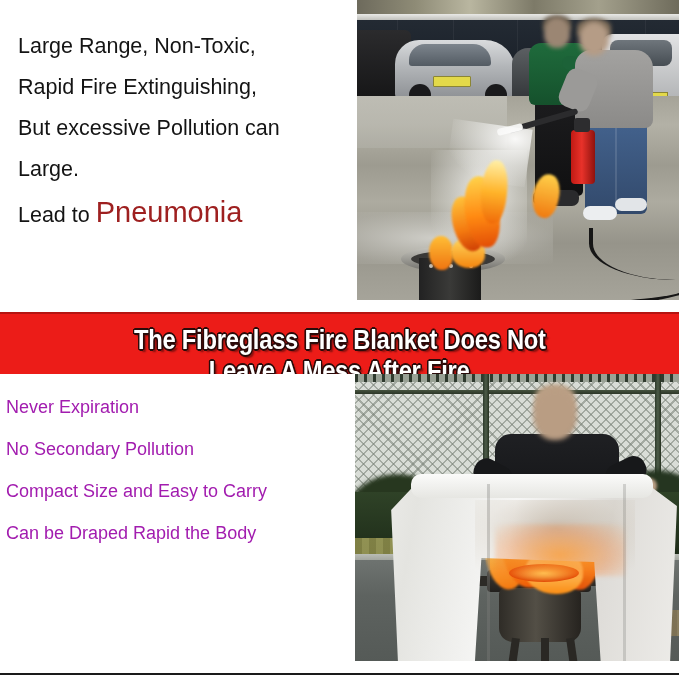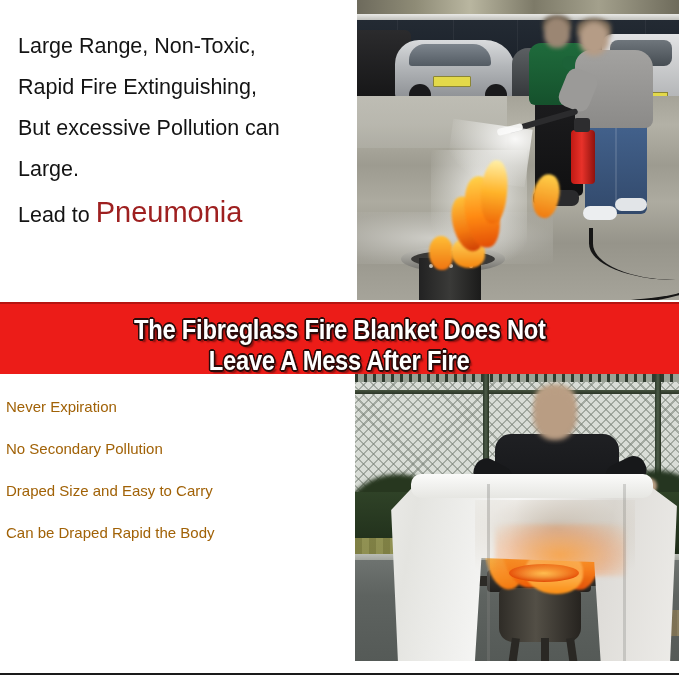--- a/index.html
+++ b/index.html
@@ -137,21 +137,21 @@
     background:linear-gradient(#ffd04a,#f07a10); transform:rotate(12deg); }
   
   .tr-hose-ground { left:140px; top:268px; width:200px; height:34px;
     border-bottom:4px solid #161616; border-radius:0 0 60% 0; background:transparent; }
   .tr-hose-ground2 { left:232px; top:228px; width:120px; height:52px;
     border-left:4px solid #161616; border-radius:0 0 0 70%; background:transparent; }
 
   
   #banner {
     position: absolute;
-    left: 0; top: 302px; width: 679px; height: 87px;
+    left: 0; top: 312px; width: 679px; height: 87px;
     background: #ec1c18;
     border-top: 2px solid #b51411;
     border-bottom: 2px solid #701a75;
     box-sizing: border-box;
     display: flex; flex-direction: column;
     align-items: center; justify-content: center;
   }
   #banner .bline {
     color: #ffffff;
     font-family: "Liberation Sans Narrow", "Liberation Sans", sans-serif;
@@ -192,22 +192,22 @@
   }
 
   #text-bottom {
     position: absolute;
     left: 0; top: 374px; width: 357px; height: 299px;
     background: #ffffff;
     padding: 12px 4px 0 6px;
     box-sizing: border-box;
   }
   #text-bottom .bline2 {
-    color: #a16207;
-    font-size: 15px;
+    color: #a21caf;
+    font-size: 18px;
     line-height: 42px;
     white-space: nowrap;
   }
 
   
   #photo-blanket {
     left: 355px; top: 374px; width: 324px; height: 287px;
     background: linear-gradient(#cfd3cc 0%, #aeb5ab 40%, #6f7a68 100%);
   }
   
@@ -393,21 +393,21 @@
   </div>
 
   <div id="banner">
     <div class="bline">The Fibreglass Fire Blanket Does Not</div>
     <div class="bline">Leave A Mess After Fire</div>
   </div>
 
   <div id="text-bottom">
     <div class="bline2">Never Expiration</div>
     <div class="bline2">No Secondary Pollution</div>
-    <div class="bline2">Draped Size and Easy to Carry</div>
+    <div class="bline2">Compact Size and Easy to Carry</div>
     <div class="bline2">Can be Draped Rapid the Body</div>
   </div>
 
   <div class="photo" id="photo-blanket">
     <div class="br-fence"></div>
     <div class="br-fence-top"></div>
     <div class="br-rail"></div>
     <div class="br-post br-post1"></div>
     <div class="br-post br-post2"></div>
 

